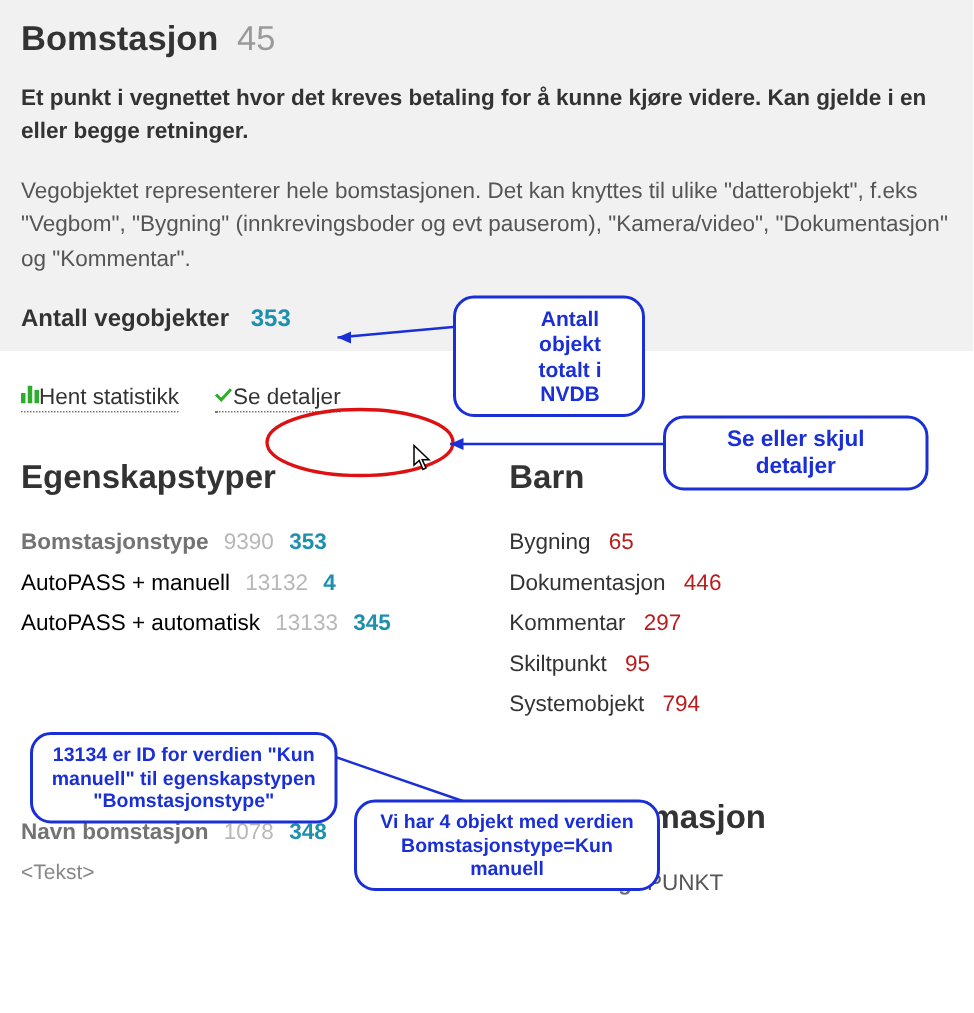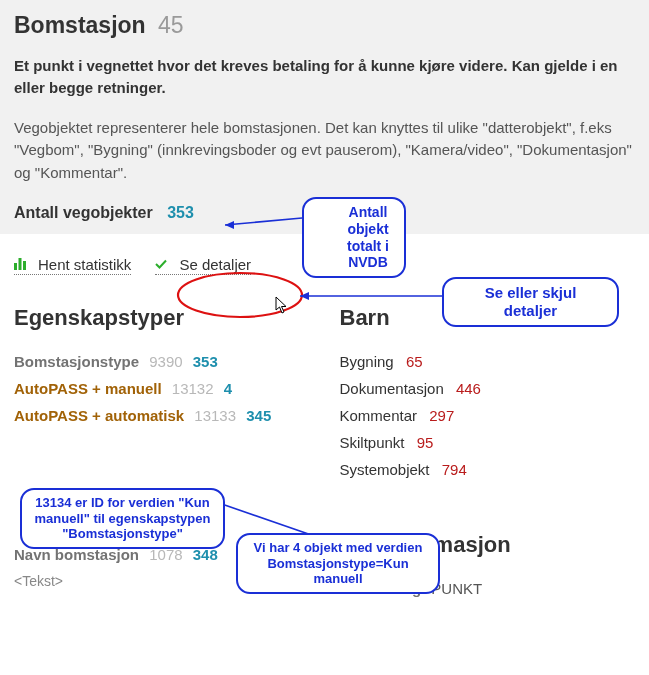--- a/index.html
+++ b/index.html
@@ -56,21 +56,21 @@
   .toolbar {
     background: #fff;
     padding: 22px 14px 10px 14px;
     display: flex;
     gap: 24px;
     align-items: center;
   }
   .tool-link {
     display: inline-flex;
     align-items: center;
-    gap: 12px;
+    gap: 0;
     color: #333;
     font-size: 15px;
     border-bottom: 1px dotted #777;
     padding-bottom: 1px;
   }
   .tool-link.stats .icon { color: #2cae2c; }
   .tool-link.details .icon { color: #2cae2c; }
   .columns {
     display: flex;
     padding: 20px 14px 8px 14px;
@@ -81,21 +81,21 @@
     font-size: 22px;
     font-weight: 700;
     margin: 0 0 22px 0;
     color: #333;
   }
   .prop-row {
     margin: 0 0 10px 0;
     font-size: 15px;
   }
   .prop-row .label { font-weight: 700; color: #737373; }
-  .prop-row .label.sub { font-weight: 700; color: #a16207; text-align: center; }
+  .prop-row .label.sub { font-weight: 400; color: #000000; text-align: center; }
   .prop-row .pid { color: #b8b8b8; margin-left: 6px; }
   .prop-row .pcnt { color: #1e8fad; font-weight: 700; margin-left: 6px; }
   .prop-row .pval { color: #555; margin-left: 6px; }
   .child-row {
     margin: 0 0 10px 0;
     font-size: 15px;
     color: #333;
   }
   .child-row .clabel { font-weight: 400; color: #333; }
   .child-row .ccnt { color: #b91c1c; margin-left: 8px; }
@@ -243,21 +243,21 @@
 
   <line x1="300" y1="296" x2="442" y2="296" stroke="#1a2fd6" stroke-width="1.6"></line>
   <polygon points="300,296 309,292 309,300" fill="#1a2fd6"></polygon>
 
   <polyline points="120,502 131,517 142,502" fill="none" stroke="#1a2fd6" stroke-width="1.6"></polyline>
 
   <line x1="190" y1="493" x2="320" y2="538" stroke="#1a2fd6" stroke-width="1.6"></line>
   <polygon points="190,493 200,493 196,501" fill="#1a2fd6"></polygon>
 </svg>
 
-<div class="callout" style="left:302px; top:197px; width:104px;padding-left:38px;">
+<div class="callout" style="left:302px; top:197px; width:128px;padding-left:38px;">
   <span style="white-space:pre-line">Antall objekt
 totalt i NVDB</span>
 </div>
 <div class="callout" style="left:442px; top:277px; width:177px; font-size:15px;">
   <span style="white-space:pre-line">Se eller skjul
 detaljer</span>
 </div>
 <div class="callout" style="left:20px; top:488px; width:205px; font-size:13px;">
   <span>13134 er ID for verdien "Kun manuell" til egenskapstypen "Bomstasjonstype"</span>
 </div>

